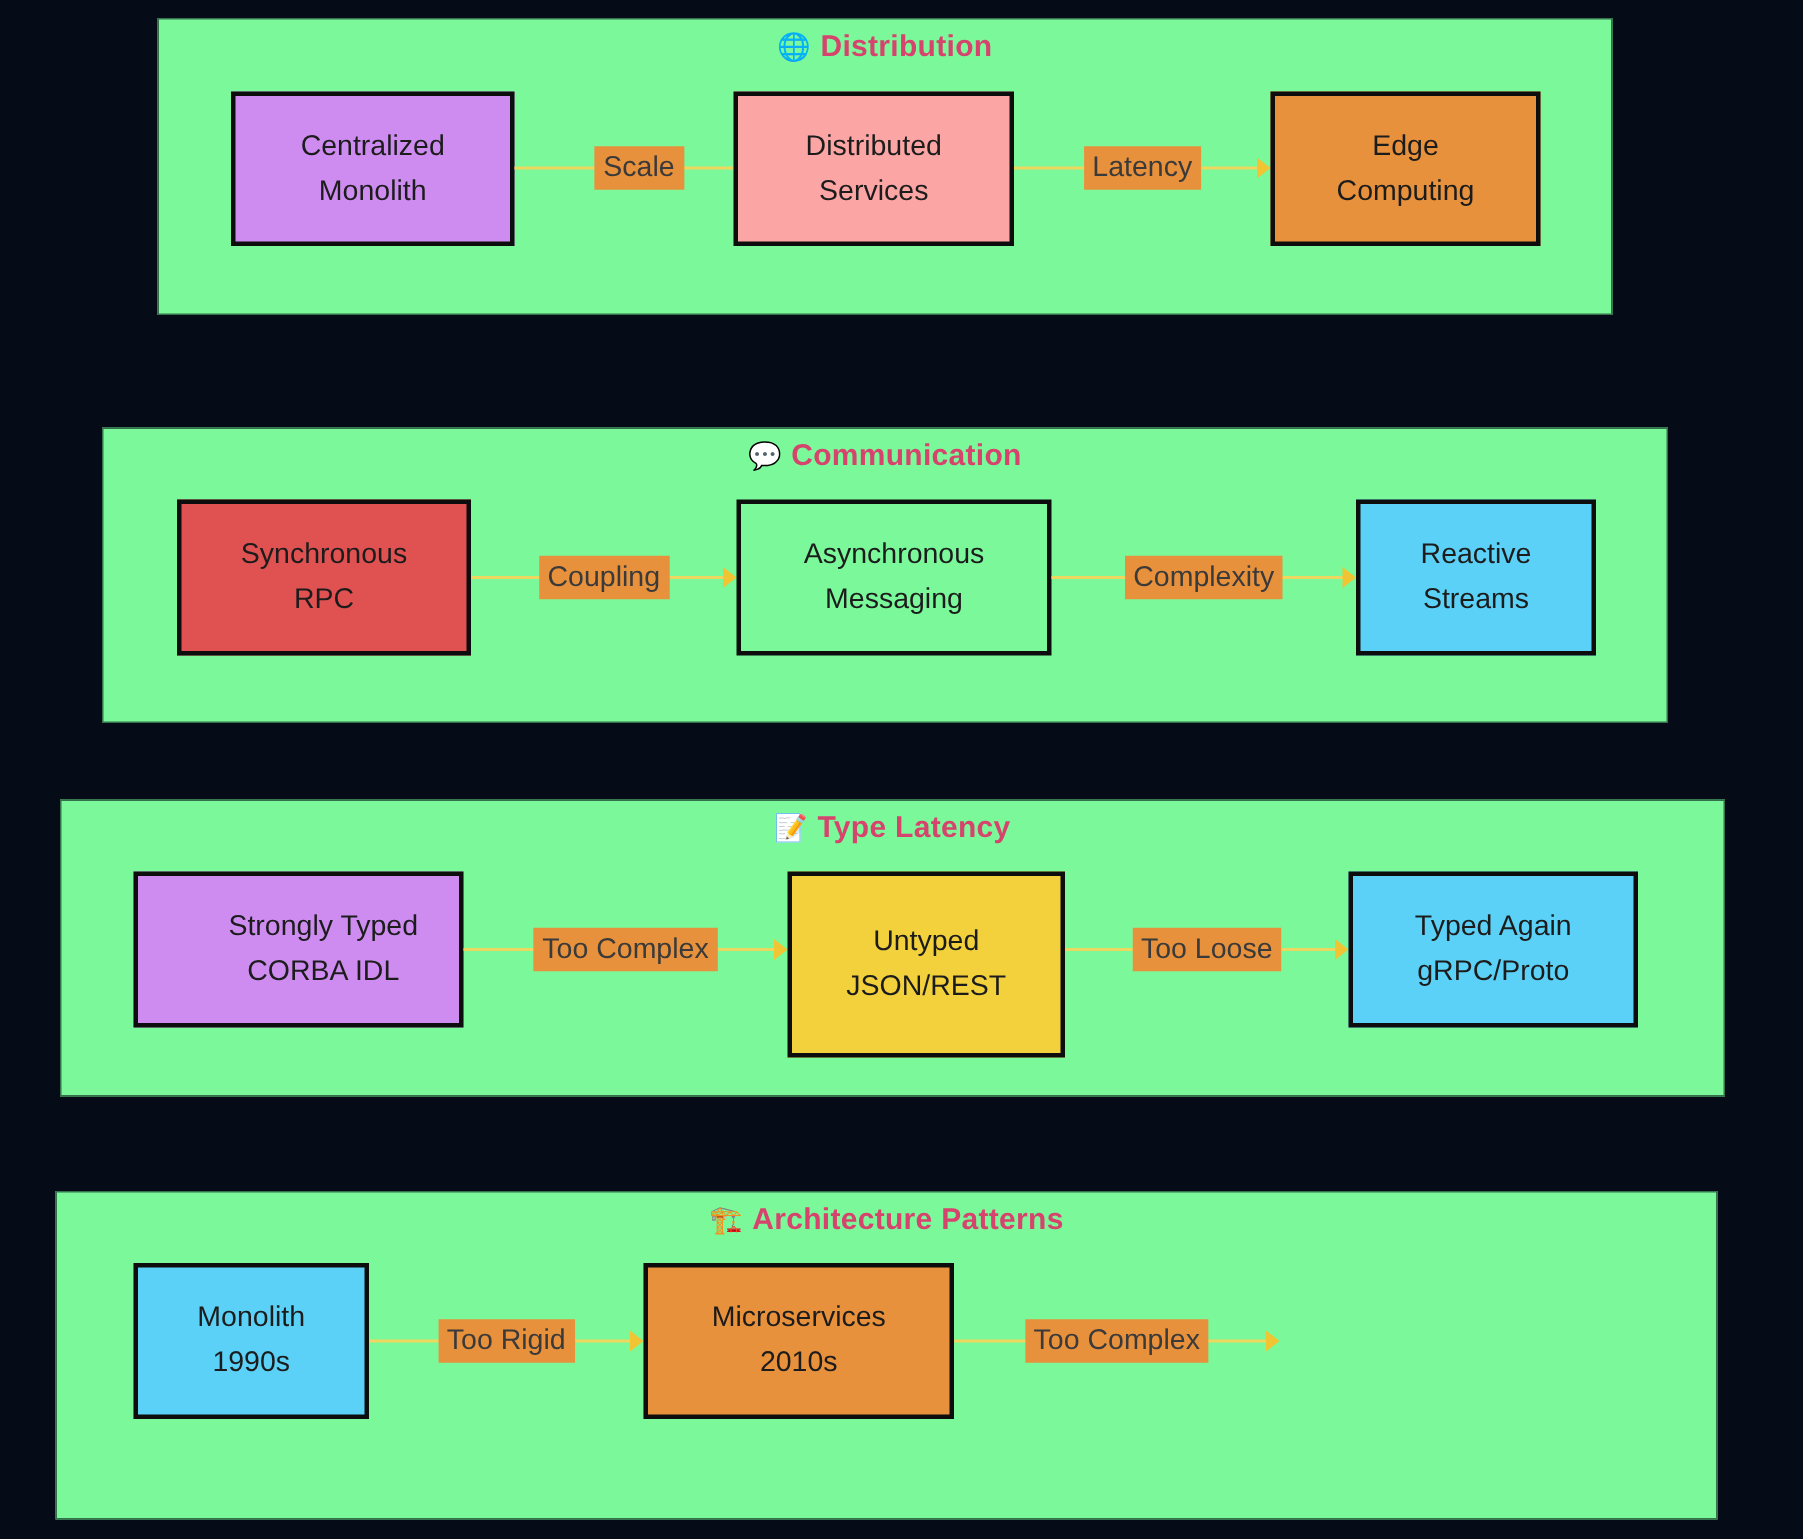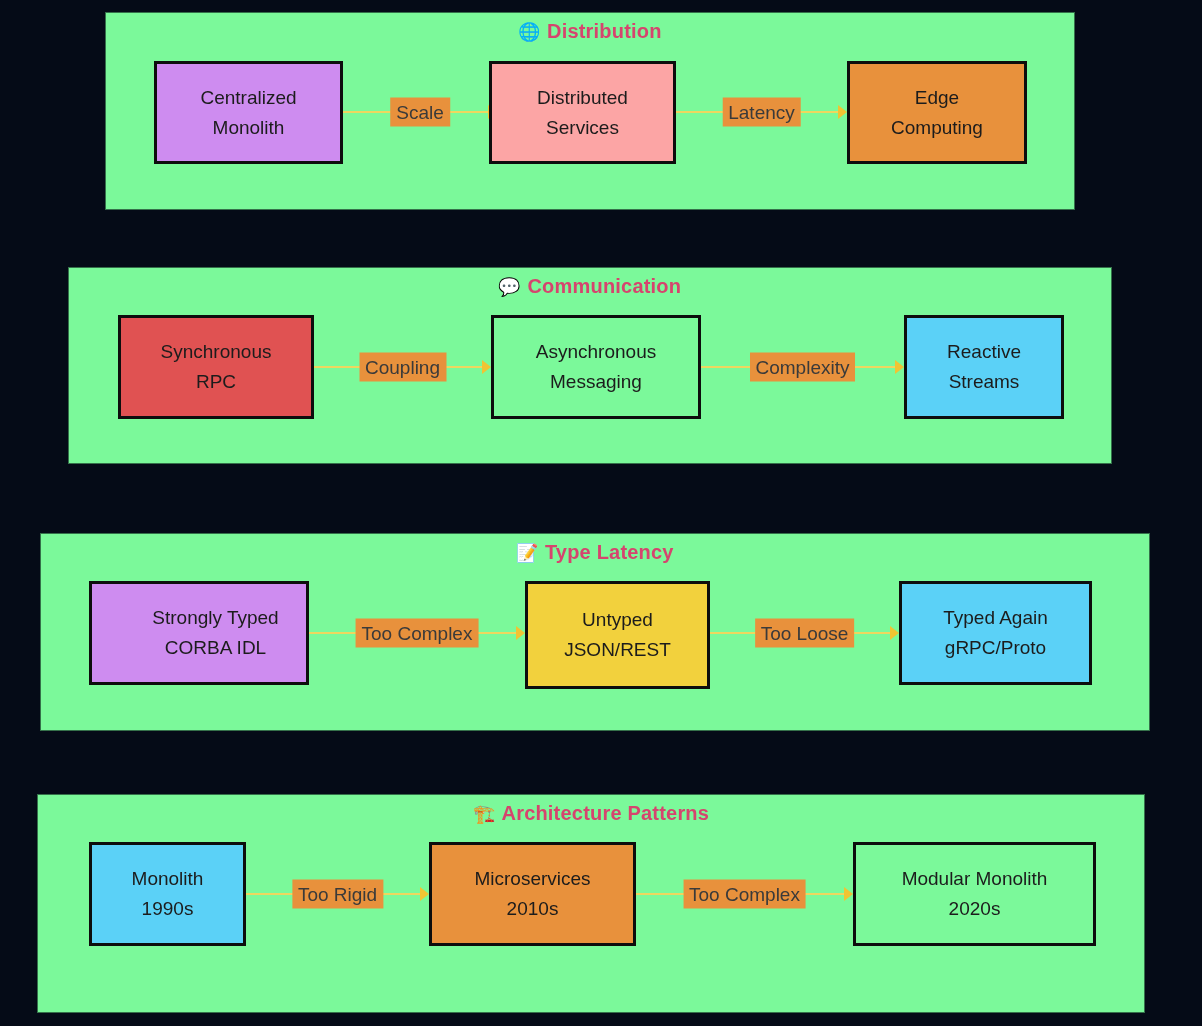--- a/index.html
+++ b/index.html
@@ -96,41 +96,41 @@
 <div id="canvas">
 
   <section class="cluster" style="left:105px; top:12px; width:970px; height:198px;">
     <div class="cluster-title">
       <span class="t-icon">🌐</span><span class="t-text">Distribution</span>
     </div>
     <div class="node" style="left: 48px; top: 48px; width: 189px; height: 103px; background: rgb(206, 140, 240);">
       <div class="node-line">Centralized</div>
       <div class="node-line">Monolith</div>
     </div>
-    <div class="edge" style="left:237px; top:89px; width:154px;">
+    <div class="edge" style="left:237px; top:89px; width:154px;padding-left:12px;">
       <div class="edge-line"></div>
       <div class="edge-arrow"></div>
       <div class="edge-label">Scale</div>
     </div>
     <div class="node" style="left: 383px; top: 48px; width: 187px; height: 103px; background: #fca5a5;">
       <div class="node-line">Distributed</div>
       <div class="node-line">Services</div>
     </div>
     <div class="edge" style="left:570px; top:89px; width:171px;">
       <div class="edge-line"></div>
       <div class="edge-arrow"></div>
       <div class="edge-label">Latency</div>
     </div>
     <div class="node" style="left: 741px; top: 48px; width: 180px; height: 103px; background: rgb(232, 145, 60);">
       <div class="node-line">Edge</div>
       <div class="node-line">Computing</div>
     </div>
   </section>
 
-  <section class="cluster" style="left:68px; top:267px; width:1044px; height:197px;">
+  <section class="cluster" style="left:68px; top:285px; width:1044px; height:197px;">
     <div class="cluster-title">
       <span class="t-icon">💬</span><span class="t-text">Communication</span>
     </div>
     <div class="node" style="left: 49px; top: 47px; width: 196px; height: 104px; background: rgb(224, 82, 82);">
       <div class="node-line">Synchronous</div>
       <div class="node-line">RPC</div>
     </div>
     <div class="edge" style="left:245px; top:89px; width:177px;">
       <div class="edge-line"></div>
       <div class="edge-arrow"></div>
@@ -157,21 +157,21 @@
     </div>
     <div class="node" style="left: 48px; top: 47px; width: 220px; height: 104px; background: rgb(206, 140, 240); padding-left: 33px;">
       <div class="node-line">Strongly Typed</div>
       <div class="node-line">CORBA IDL</div>
     </div>
     <div class="edge" style="left:268px; top:89px; width:216px;">
       <div class="edge-line"></div>
       <div class="edge-arrow"></div>
       <div class="edge-label">Too Complex</div>
     </div>
-    <div class="node" style="left: 484px; top: 47px; width: 185px; height: 108px; background: rgb(242, 209, 61);">
+    <div class="node" style="left: 484px; top: 47px; width: 185px; height: 124px; background: rgb(242, 209, 61);">
       <div class="node-line">Untyped</div>
       <div class="node-line">JSON/REST</div>
     </div>
     <div class="edge" style="left:669px; top:89px; width:189px;">
       <div class="edge-line"></div>
       <div class="edge-arrow"></div>
       <div class="edge-label">Too Loose</div>
     </div>
     <div class="node" style="left: 858px; top: 47px; width: 193px; height: 104px; background: rgb(91, 209, 247);">
       <div class="node-line">Typed Again</div>
@@ -194,19 +194,15 @@
     </div>
     <div class="node" style="left: 391px; top: 47px; width: 207px; height: 104px; background: rgb(232, 145, 60);">
       <div class="node-line">Microservices</div>
       <div class="node-line">2010s</div>
     </div>
     <div class="edge" style="left:598px; top:89px; width:217px;">
       <div class="edge-line"></div>
       <div class="edge-arrow"></div>
       <div class="edge-label">Too Complex</div>
     </div>
-    <div class="node" style="left: 815px; top: 47px; width: 243px; height: 104px; background: rgb(123, 249, 154);">
-      <div class="node-line">Modular Monolith</div>
-      <div class="node-line">2020s</div>
-    </div>
   </section>
 
 </div>
 
 </body></html>

